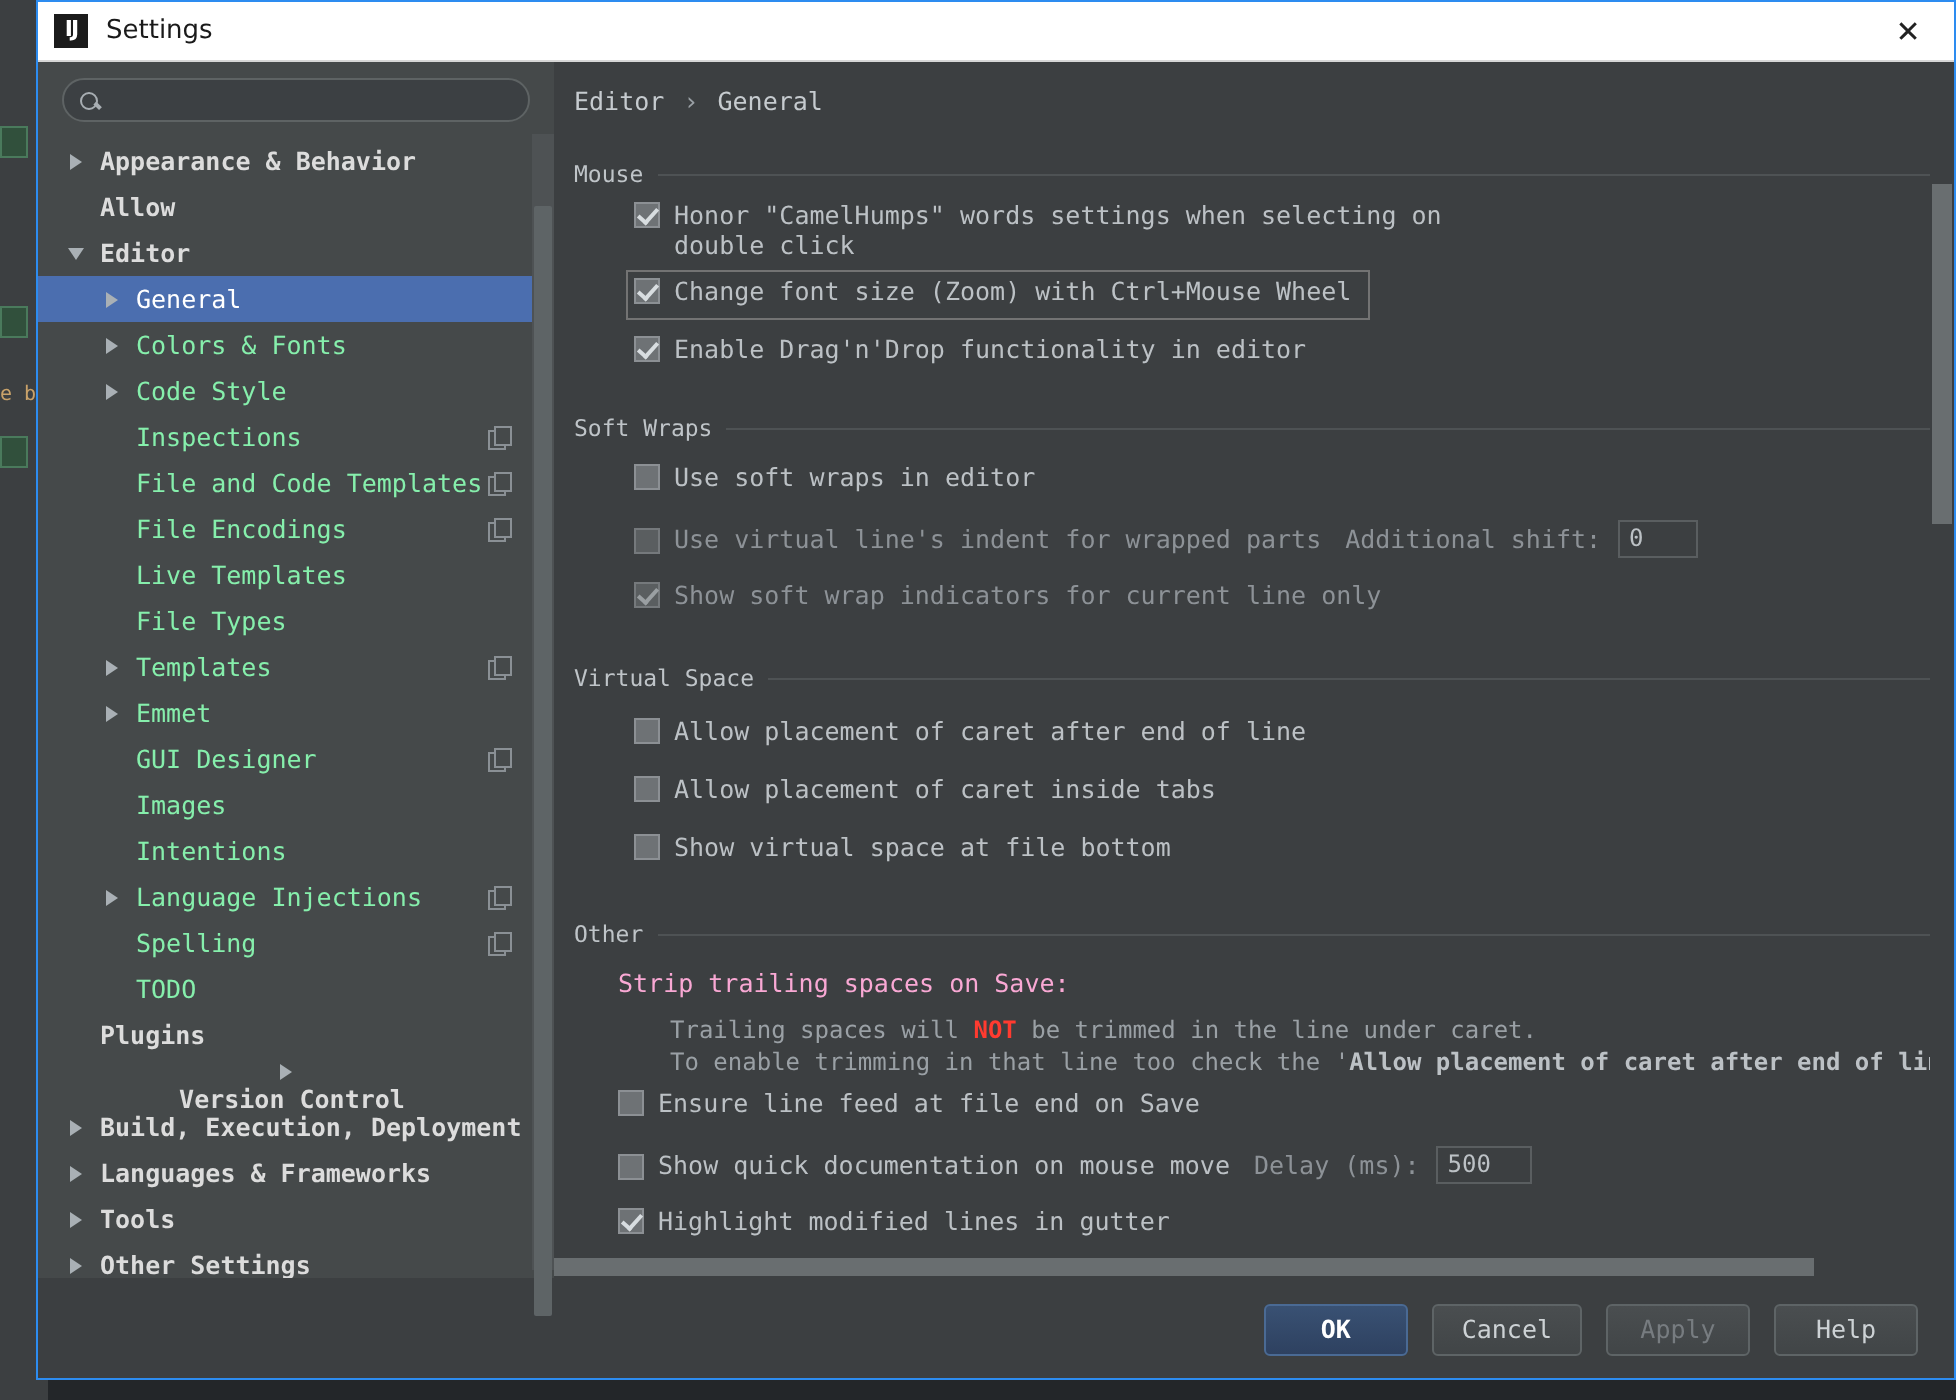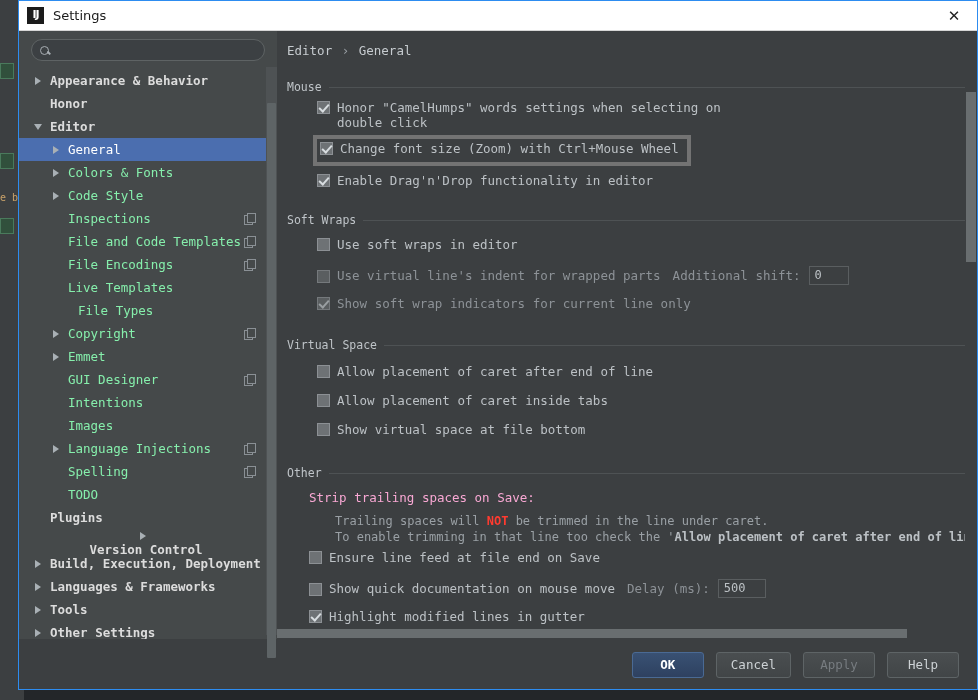--- a/index.html
+++ b/index.html
@@ -308,21 +308,21 @@
 
       <div id="tree">
           <div class="tree-row lvl0" style="padding-left: 12px;">
             <span class="tw">
               <span class="arrow-r"></span>
             </span>
             <span class="tree-label" style="margin-left: 6px;">Appearance &amp; Behavior</span>
           </div>
           <div class="tree-row lvl0" style="padding-left: 12px;">
             <span class="tw"></span>
-            <span class="tree-label" style="margin-left: 6px;">Honor</span>
+            <span class="tree-label" style="margin-left: 6px;">Allow</span>
           </div>
           <div class="tree-row lvl0" style="padding-left: 12px;">
             <span class="tw">
               <span class="arrow-d"></span>
             </span>
             <span class="tree-label" style="margin-left: 6px;">Editor</span>
           </div>
           <div class="tree-row lvl1 sel" style="padding-left: 30px;">
             <span class="tw">
               <span class="arrow-r"></span>
@@ -355,47 +355,47 @@
             <span class="tw"></span>
             <span class="tree-label" style="margin-left: 6px;">File Encodings</span>
             <span class="copy-ico"></span>
           </div>
           <div class="tree-row lvl1" style="padding-left: 30px;">
             <span class="tw"></span>
             <span class="tree-label" style="margin-left: 6px;">Live Templates</span>
           </div>
           <div class="tree-row lvl1" style="padding-left: 30px;">
             <span class="tw"></span>
-            <span class="tree-label" style="margin-left: 16px;">File Types</span>
-          </div>
-          <div class="tree-row lvl1" style="padding-left: 30px;">
-            <span class="tw">
-              <span class="arrow-r"></span>
-            </span>
-            <span class="tree-label" style="margin-left: 6px;">Copyright</span>
+            <span class="tree-label" style="margin-left: 6px;">File Types</span>
+          </div>
+          <div class="tree-row lvl1" style="padding-left: 30px;">
+            <span class="tw">
+              <span class="arrow-r"></span>
+            </span>
+            <span class="tree-label" style="margin-left: 6px;">Templates</span>
             <span class="copy-ico"></span>
           </div>
           <div class="tree-row lvl1" style="padding-left: 30px;">
             <span class="tw">
               <span class="arrow-r"></span>
             </span>
             <span class="tree-label" style="margin-left: 6px;">Emmet</span>
           </div>
           <div class="tree-row lvl1" style="padding-left: 30px;">
             <span class="tw"></span>
             <span class="tree-label" style="margin-left: 6px;">GUI Designer</span>
             <span class="copy-ico"></span>
           </div>
           <div class="tree-row lvl1" style="padding-left: 30px;">
             <span class="tw"></span>
+            <span class="tree-label" style="margin-left: 6px;">Images</span>
+          </div>
+          <div class="tree-row lvl1" style="padding-left: 30px;">
+            <span class="tw"></span>
             <span class="tree-label" style="margin-left: 6px;">Intentions</span>
-          </div>
-          <div class="tree-row lvl1" style="padding-left: 30px;">
-            <span class="tw"></span>
-            <span class="tree-label" style="margin-left: 6px;">Images</span>
           </div>
           <div class="tree-row lvl1" style="padding-left: 30px;">
             <span class="tw">
               <span class="arrow-r"></span>
             </span>
             <span class="tree-label" style="margin-left: 6px;">Language Injections</span>
             <span class="copy-ico"></span>
           </div>
           <div class="tree-row lvl1" style="padding-left: 30px;">
             <span class="tw"></span>
@@ -463,21 +463,21 @@
               <span class="group-title">Mouse</span>
               <span class="group-line"></span>
             </div>
 
             <div class="opt">
               <span class="cb on"></span>
               <span class="opt-label">Honor "CamelHumps" words settings when selecting on
 double click</span>
             </div>
 
-            <div style="position:relative;margin-left:26px;margin-top:5px;border:4px solid #737373;display:inline-block;padding:2px 8px 3px 3px;">
+            <div style="position:relative;margin-left:26px;margin-top:5px;border:1px solid #737373;display:inline-block;padding:2px 8px 3px 3px;">
               <div class="opt" style="margin:0;">
                 <span class="cb on"></span>
                 <span class="opt-label">Change font size (Zoom) with Ctrl+Mouse Wheel</span>
               </div>
             </div>
 
             <div class="opt" style="margin-top:7px;">
               <span class="cb on"></span>
               <span class="opt-label">Enable Drag'n'Drop functionality in editor</span>
             </div>

